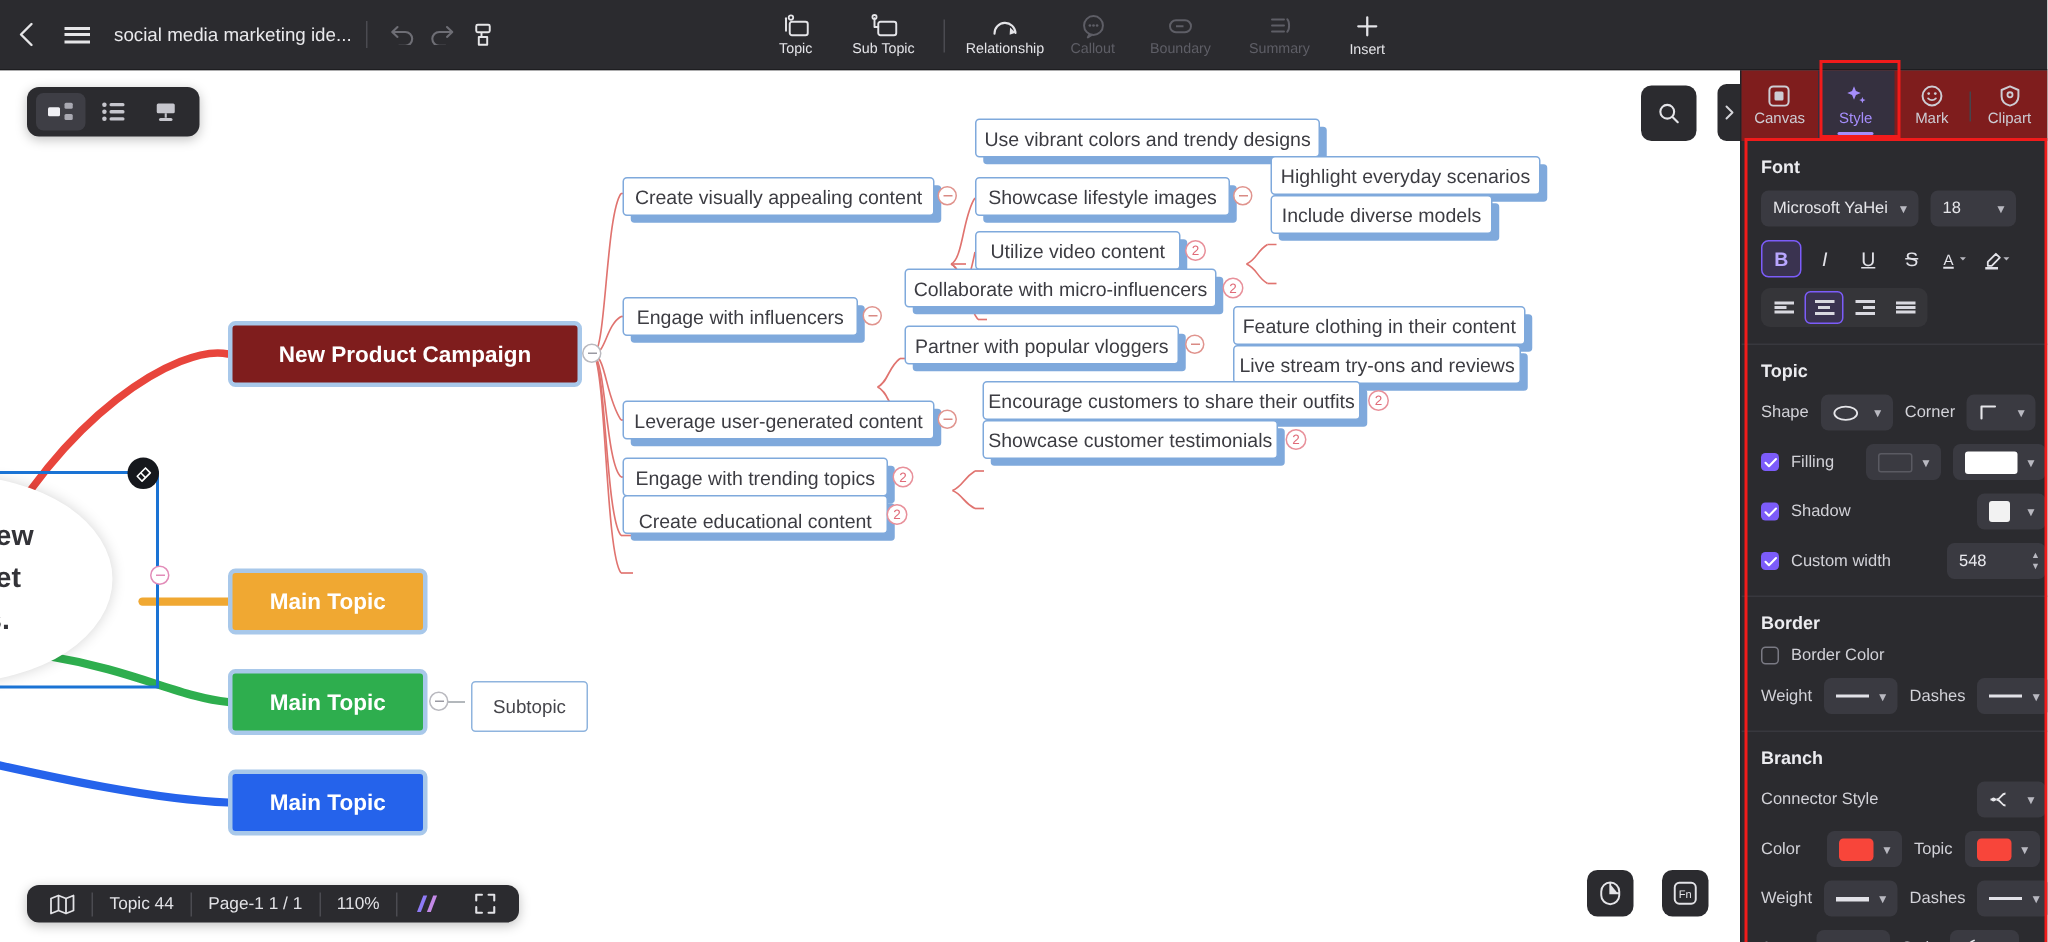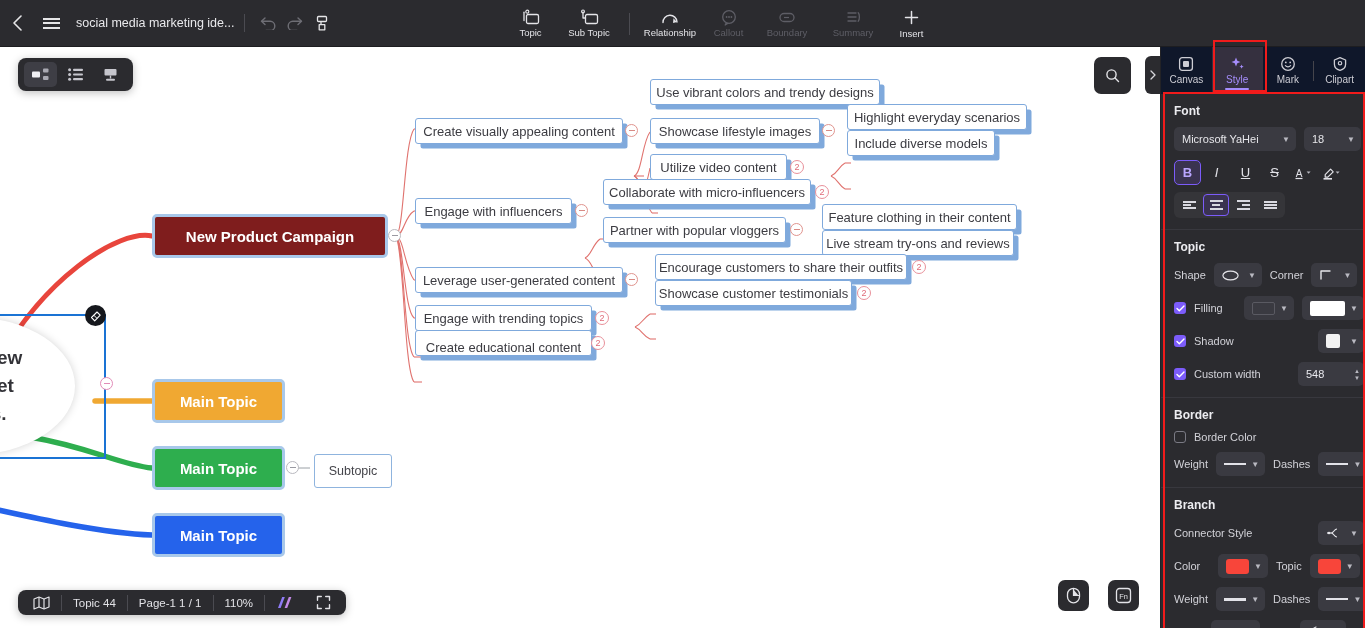--- a/index.html
+++ b/index.html
@@ -157,21 +157,21 @@
     font-size: 11.5px; padding: 0 4px; box-shadow: 0 2px 8px rgba(0,0,0,.25);
   }
   .statusbar .sbi { padding: 0 11px; display: flex; align-items: center; cursor: pointer; height: 20px; }
   .statusbar .sbdiv { width: 1px; height: 16px; background: #4b4b51; }
 
   
   .rpanel {
     position: absolute; right: 0; top: 47px; width: 205px; height: 581px;
     background: #2b2b2f; border-left: 1px solid #222226;
   }
-  .rtabs { height: 47px; display: flex; align-items: center; background: #0f172a; }
+  .rtabs { height: 47px; display: flex; align-items: center; background: #7f1d1d; }
   .rtab {
     flex: 1; height: 47px; display: flex; flex-direction: column; align-items: center;
     justify-content: center; gap: 2px; color: #cdcdd4; font-size: 10px; cursor: pointer;
     position: relative;
   }
   .rtab.active { color: #a58dfb; background: #35303f; }
   .rtab.active::after {
     content:''; position: absolute; bottom: 4px; left: 50%; transform: translateX(-50%);
     width: 24px; height: 2px; background: #a58dfb; border-radius: 1px;
   }
@@ -182,21 +182,21 @@
   .sec-title { color: #ececf0; font-size: 12px; font-weight: bold; margin-bottom: 9px; }
   .row { display: flex; align-items: center; margin-bottom: 9px; gap: 8px; }
   .row:last-child { margin-bottom: 0; }
   .lbl { color: #d2d2d8; font-size: 11px; }
   .ctrl {
     background: #3a3a41; border-radius: 5px; height: 24px; display: flex;
     align-items: center; justify-content: space-between; padding: 0 6px 0 8px;
     color: #e6e6ea; font-size: 11px; cursor: pointer; gap: 5px;
   }
   .chev { font-size: 8px; color: #b9b9c1; }
-  .fontsel { width: 122px; text-align: center; }
+  .fontsel { width: 105px; text-align: center; }
   .sizesel { width: 57px; justify-content: space-between; }
   .fmt-row { display: flex; align-items: center; gap: 2px; margin-bottom: 7px; }
   .fbtn {
     width: 27px; height: 25px; border-radius: 5px; display: flex; align-items: center;
     justify-content: center; color: #e2e2e8; font-size: 13px; cursor: pointer;
   }
   .fbtn.active { background: #3a3350; border: 1px solid #7c5cfa; color: #b9a6ff; }
   .align-row {
     display: inline-flex; align-items: center; background: #353539; border-radius: 6px;
     padding: 2px; gap: 1px;

